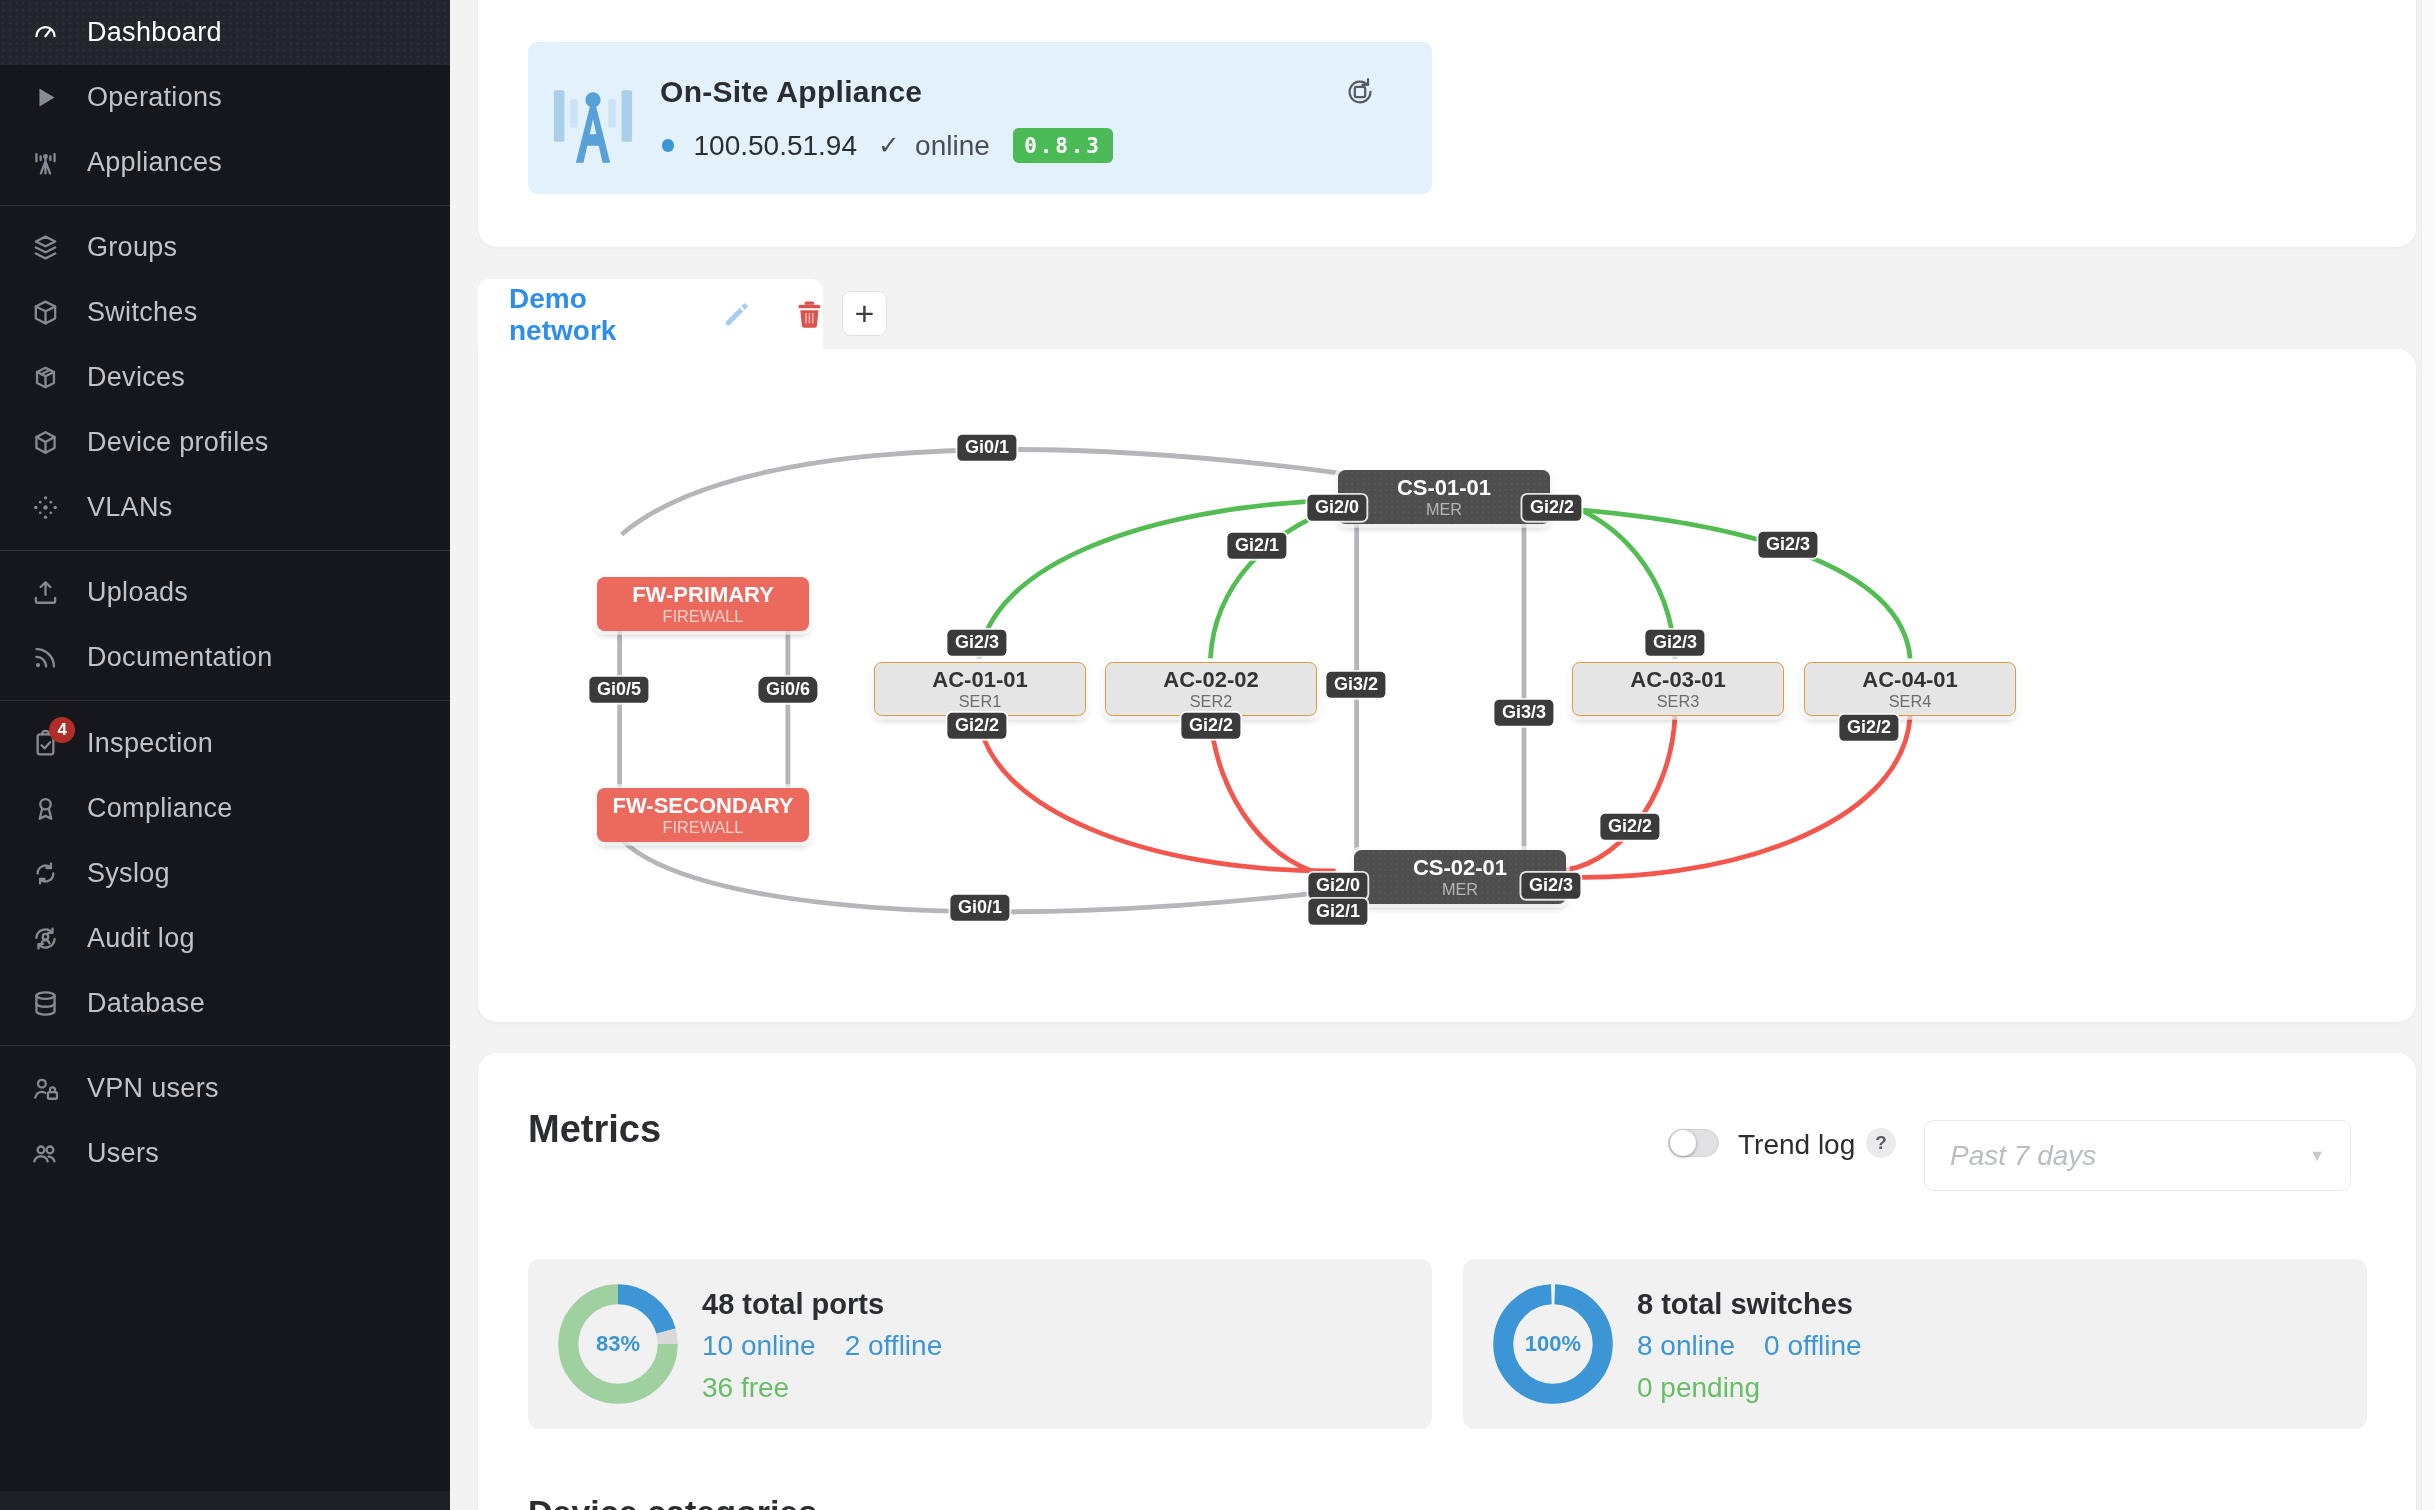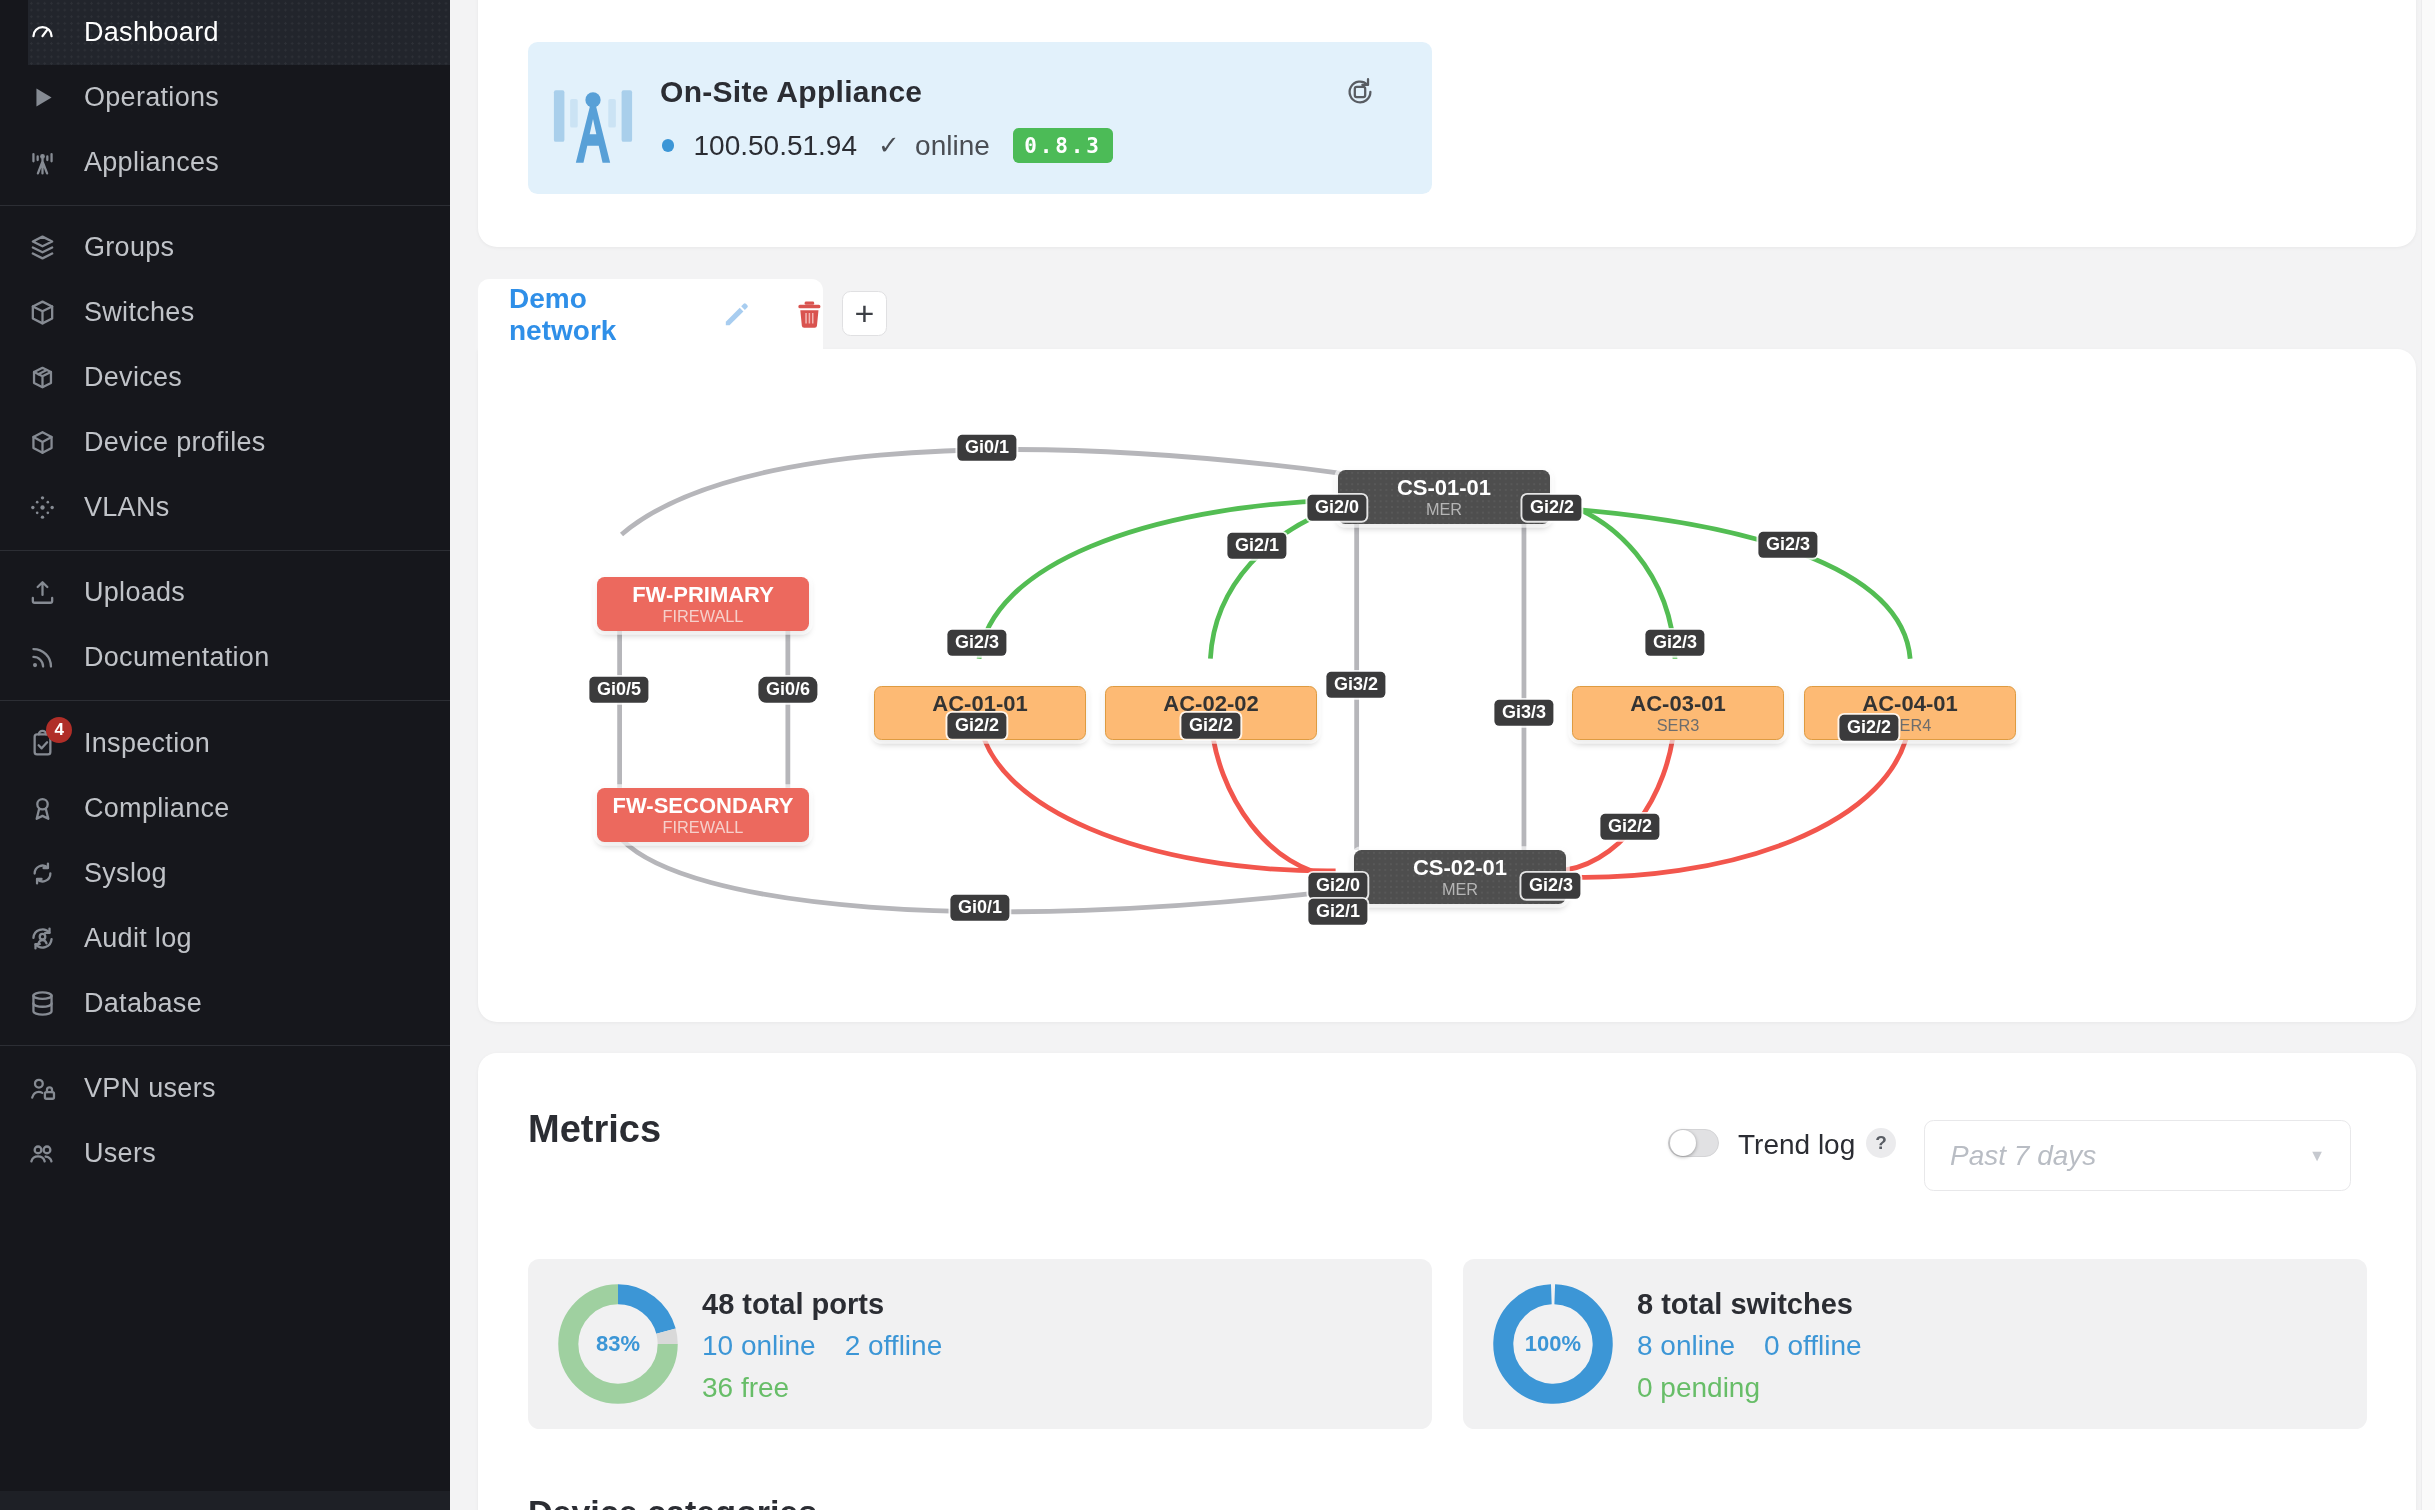--- a/index.html
+++ b/index.html
@@ -2,21 +2,21 @@
 <html><head>
 <meta charset="utf-8">
 <style>
   * { margin:0; padding:0; box-sizing:border-box; }
   html,body { width:2436px; height:1510px; overflow:hidden; }
   body { font-family:"Liberation Sans","DejaVu Sans",sans-serif; background:#f3f3f4; position:relative; }
 
   
   .sidebar { position:absolute; left:0; top:0; width:450px; height:1510px; background:#16171c; z-index:10; display:flex; flex-direction:column; }
   .side-items { flex:1 1 auto; }
-  .side-item { height:65px; display:flex; align-items:center; gap:27px; color:#c0c3c8; cursor:pointer; position:relative;margin-left:28px; }
+  .side-item { height:65px; display:flex; align-items:center; padding-left:31px; gap:27px; color:#c0c3c8; cursor:pointer; position:relative; }
   .side-item .icn { width:29px; height:29px; color:#868b93; flex:0 0 29px; position:relative; display:flex; align-items:center; justify-content:center; }
   .side-item .icn svg { width:29px; height:29px; }
   .side-item .lbl { font-size:27px; font-weight:500; letter-spacing:0.3px; }
   .side-item.active { background:#22252c; color:#fff;
      background-image:radial-gradient(rgba(255,255,255,.05) 1.1px, transparent 1.1px); background-size:6.7px 6.7px; }
   .side-item.active .icn { color:#fff; }
   .side-divider { height:1px; background:#2c2e34; margin:9.6px 0; }
   .icn-badge { position:absolute; top:-11.5px; right:-15.3px; min-width:26px; height:26px; background:#b02e28; color:#fff; border-radius:50%; font-size:17px; font-weight:700; display:flex; align-items:center; justify-content:center; }
   .side-footer { height:19px; background:#1e2026; }
 
@@ -54,21 +54,21 @@
   .e-gray { stroke:#b6b6ba; }
   .e-green { stroke:#53bd53; }
   .e-red { stroke:#f2564d; }
   .node { position:absolute; width:212px; height:54px; border-radius:7.6px; display:flex; flex-direction:column; align-items:center; justify-content:center; box-shadow:0 0 0 3.8px rgba(255,255,255,.65), 0 3.8px 7.6px rgba(0,0,0,.22); cursor:pointer; }
   .node .node-title { font-size:22px; font-weight:700; line-height:1.15; }
   .node .node-sub { font-size:16.3px; line-height:1.15; }
   .node.cs { background:#4e4e4e; background-image:radial-gradient(rgba(255,255,255,.06) 1px, transparent 1px); background-size:5.7px 5.7px; }
   .node.cs .node-title { color:#fff; } .node.cs .node-sub { color:#b5b5b5; }
   .node.fw { background:#ec695e; }
   .node.fw .node-title { color:#fff; } .node.fw .node-sub { color:#f6d0cb; }
-  .node.ac { background:#fdba74; border:1.9px solid #de9b41;margin-top:24px; }
+  .node.ac { background:#e5e5e5; border:1.9px solid #de9b41; }
   .node.ac .node-title { color:#333; } .node.ac .node-sub { color:#6d6d6d; }
   .port-badge { position:absolute; transform:translate(-50%,-50%); background:#3b3b3c; color:#fff; font-size:18px; font-weight:700; padding:1.9px 7.6px 3.8px; border-radius:4.8px; box-shadow:0 0 0 1.9px rgba(255,255,255,.85); white-space:nowrap; line-height:1.15; }
 
   
   .metrics-panel { left:28px; top:1053px; width:1938px; height:497px; border-radius:19px 19px 0 0; }
   .metrics-title { position:absolute; left:50px; top:55px; font-size:38px; font-weight:700; color:#2b2d33; }
   .trend-toggle { position:absolute; left:1190px; top:76px; width:51px; height:28px; border-radius:14.3px; background:#e1e1e3; border:1px solid #d4d4d6; cursor:pointer; }
   .trend-toggle .knob { position:absolute; left:1px; top:0px; width:26px; height:26px; border-radius:50%; background:#fff; box-shadow:0 1px 3.8px rgba(0,0,0,.35); }
   .trend-label { position:absolute; left:1260px; top:76px; font-size:28px; color:#2b2d33; }
   .help-circle { position:absolute; left:1388px; top:75px; width:30px; height:30px; border-radius:50%; background:#ebebed; color:#595d64; font-size:19px; font-weight:700; display:flex; align-items:center; justify-content:center; cursor:pointer; }

